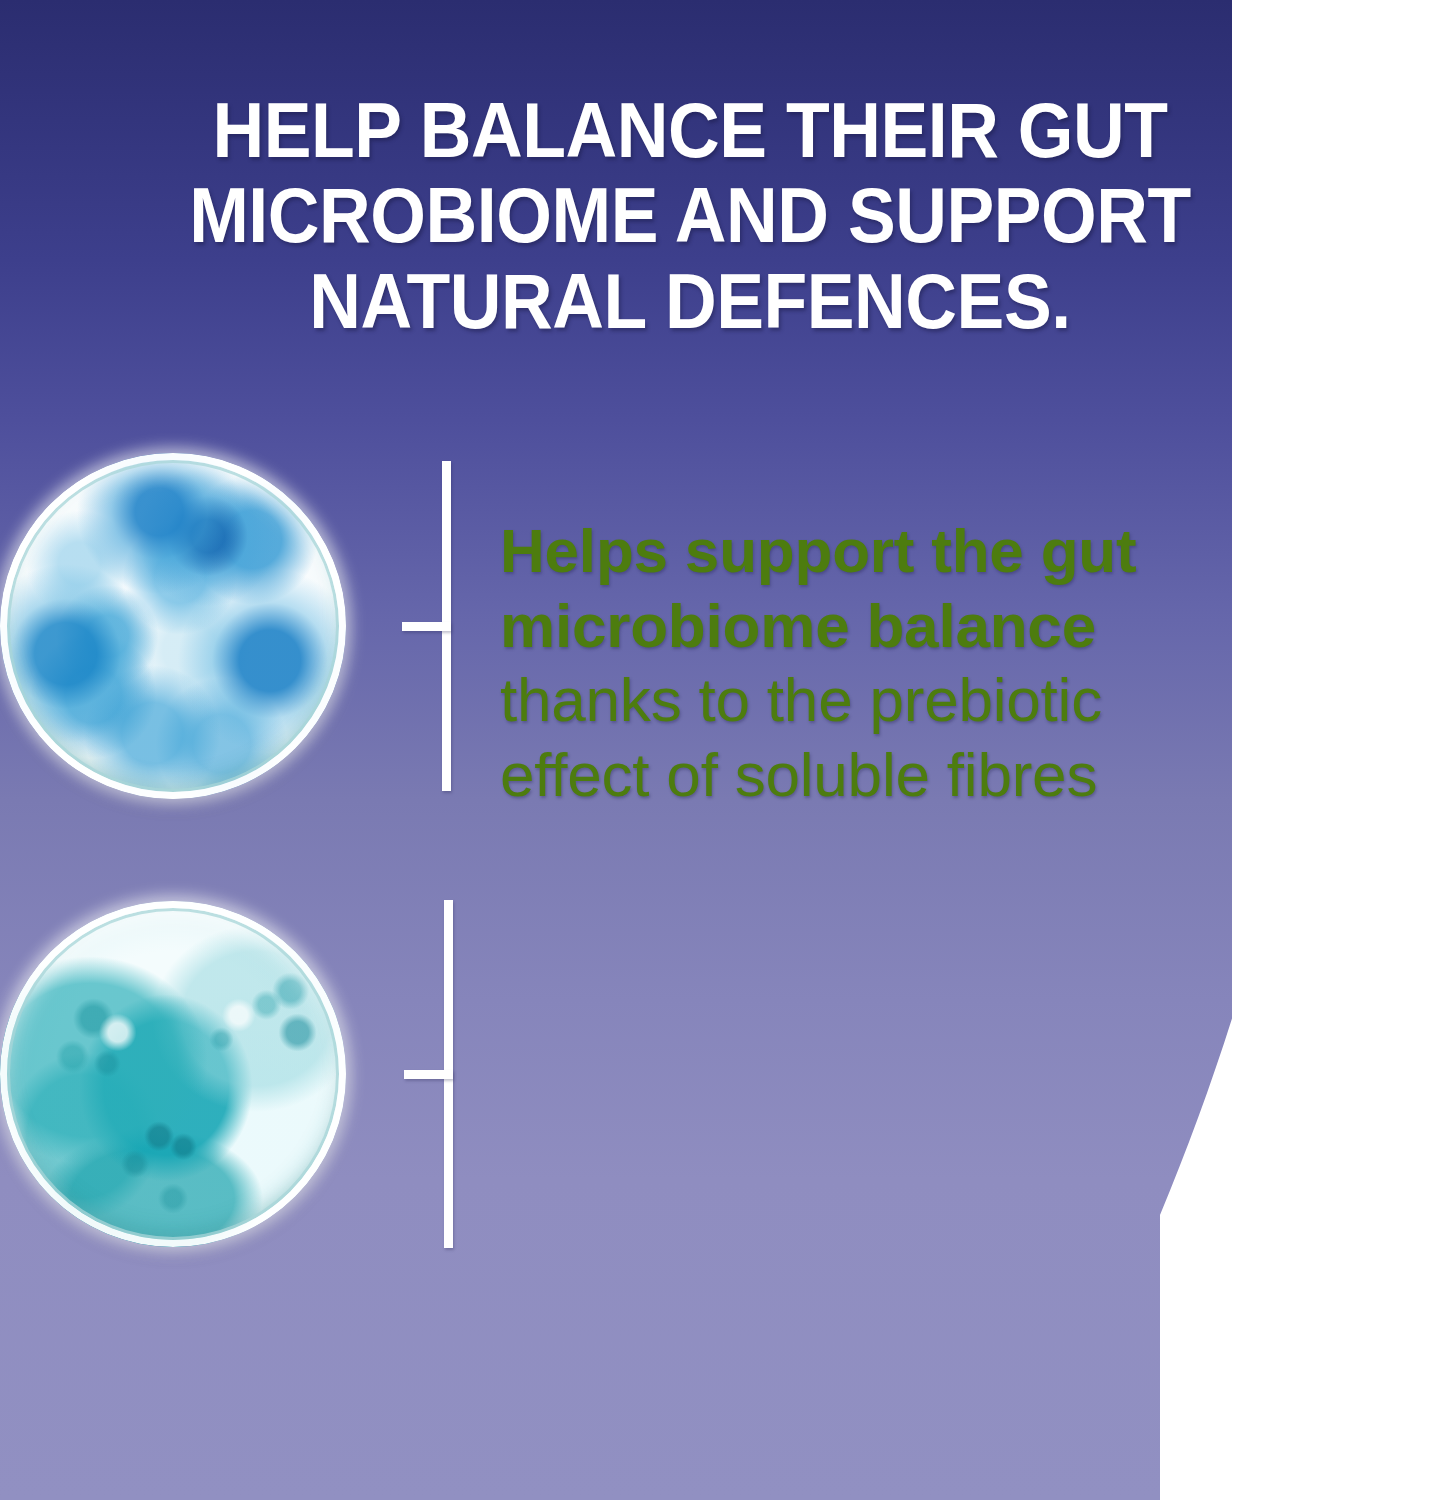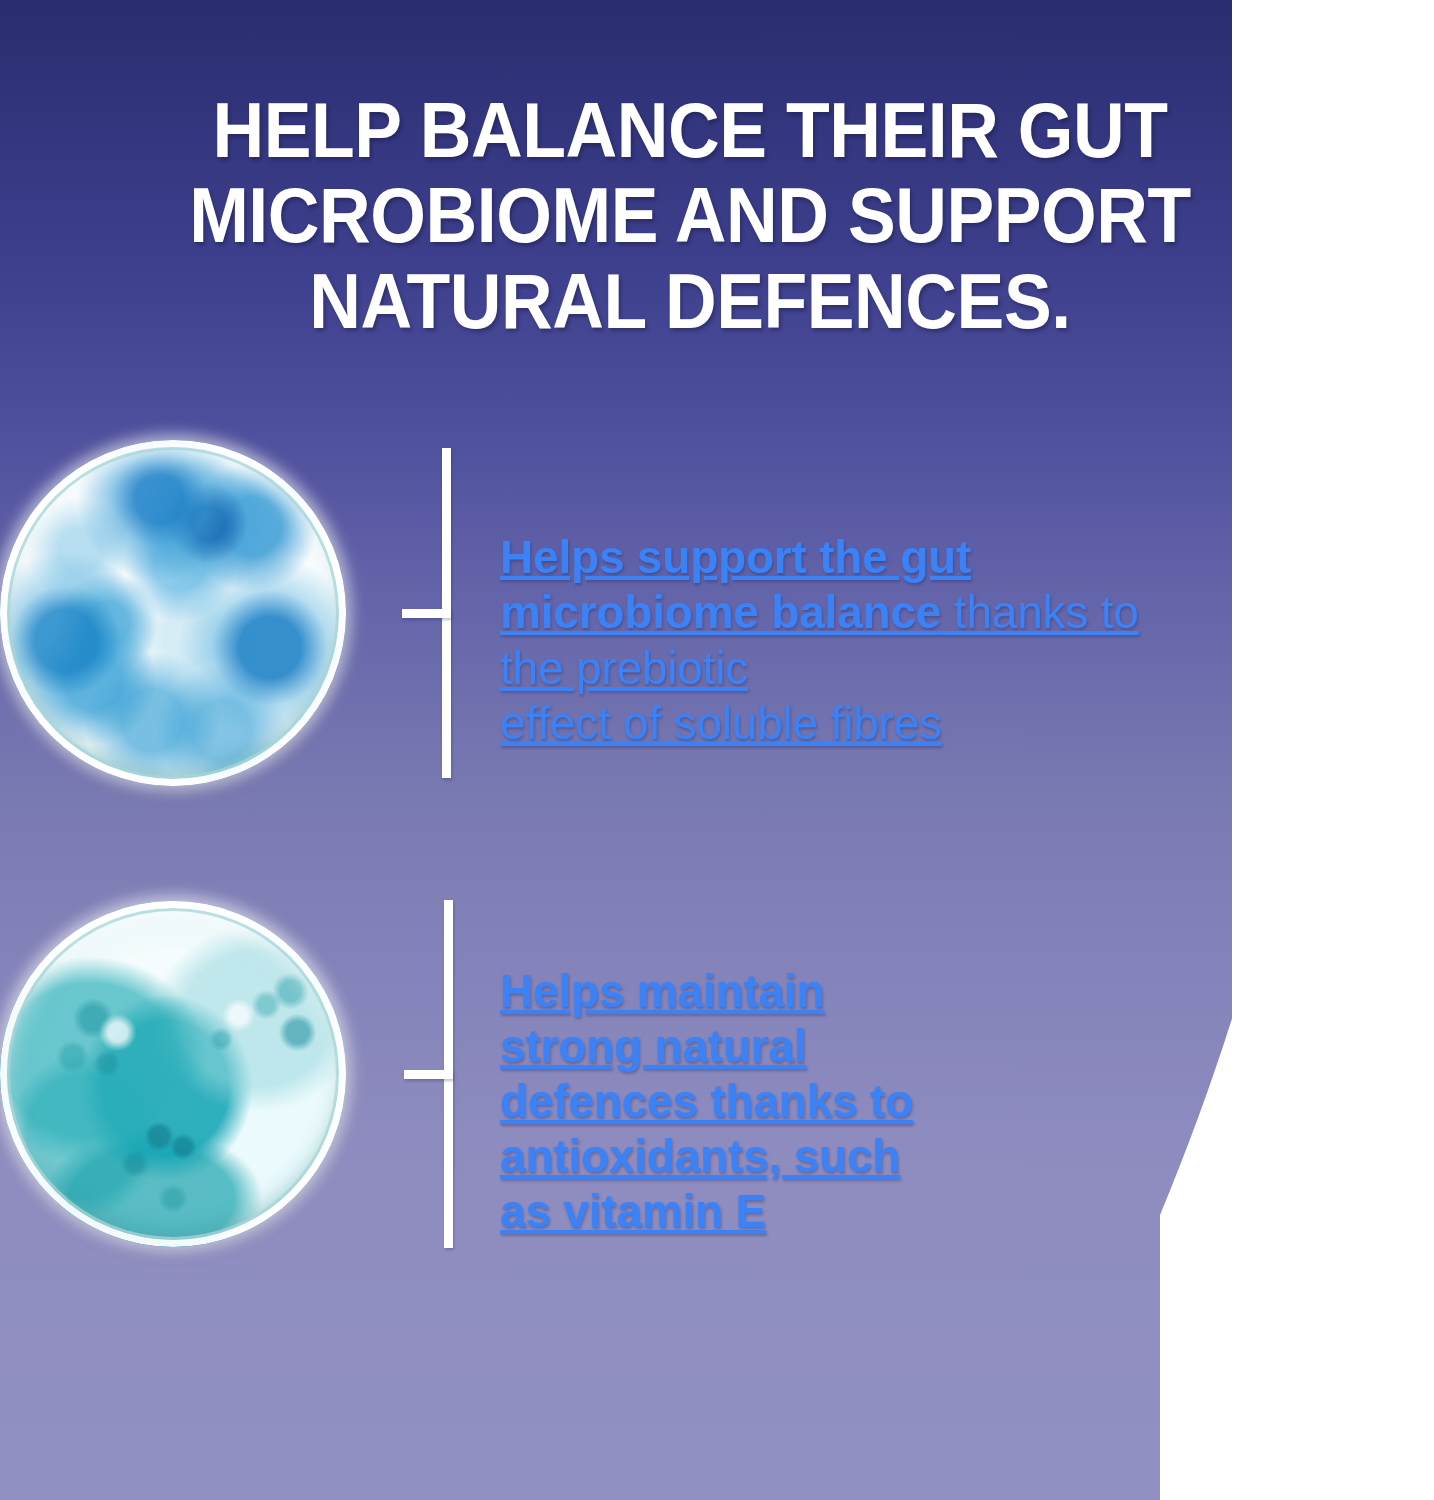--- a/index.html
+++ b/index.html
@@ -148,27 +148,26 @@
     position:absolute;
     left:16px; top:161px;
     width:49px; height:9px;
     background:#ffffff;
     box-shadow:1px 2px 3px rgba(35,35,80,0.28);
   }
 
   
   .feature-text {
     flex:0 0 auto;
-    color:#3b82f6;
-    font-size:46px;
+    color:#4d7c0f;
+    font-size:62px;
     line-height:1.20;
     letter-spacing:-0.2px;
     text-shadow:1px 2px 3px rgba(35,35,80,0.35);
     white-space:pre-line;
-    text-decoration:underline;
   }
   .feature-text .bold   { font-weight:bold; }
   .feature-text .normal { font-weight:normal;text-align:center; }
 
   #feature-1 .connector { margin-left:40px; }
   #feature-1 .feature-text { margin-left:14px; width:680px; }
   #feature-2 .connector { margin-left:42px; height:348px; }
   #feature-2 .connector .v-line { height:348px; }
   #feature-2 .connector .tick { top:170px; }
   #feature-2 .feature-text { margin-left:12px; width:600px; }
@@ -206,22 +205,15 @@
 
     <div class="dish-wrap">
       <div class="dish" id="dish-antioxidant"></div>
     </div>
 
     <div class="connector">
       <div class="v-line"></div>
       <div class="tick"></div>
     </div>
 
-    <div class="feature-text">
-      <span class="bold">Helps maintain
-strong natural
-defences thanks to
-antioxidants, such
-as vitamin E</span><span class="normal"></span>
-    </div>
   </div>
 
 </div>
 
 </body></html>

